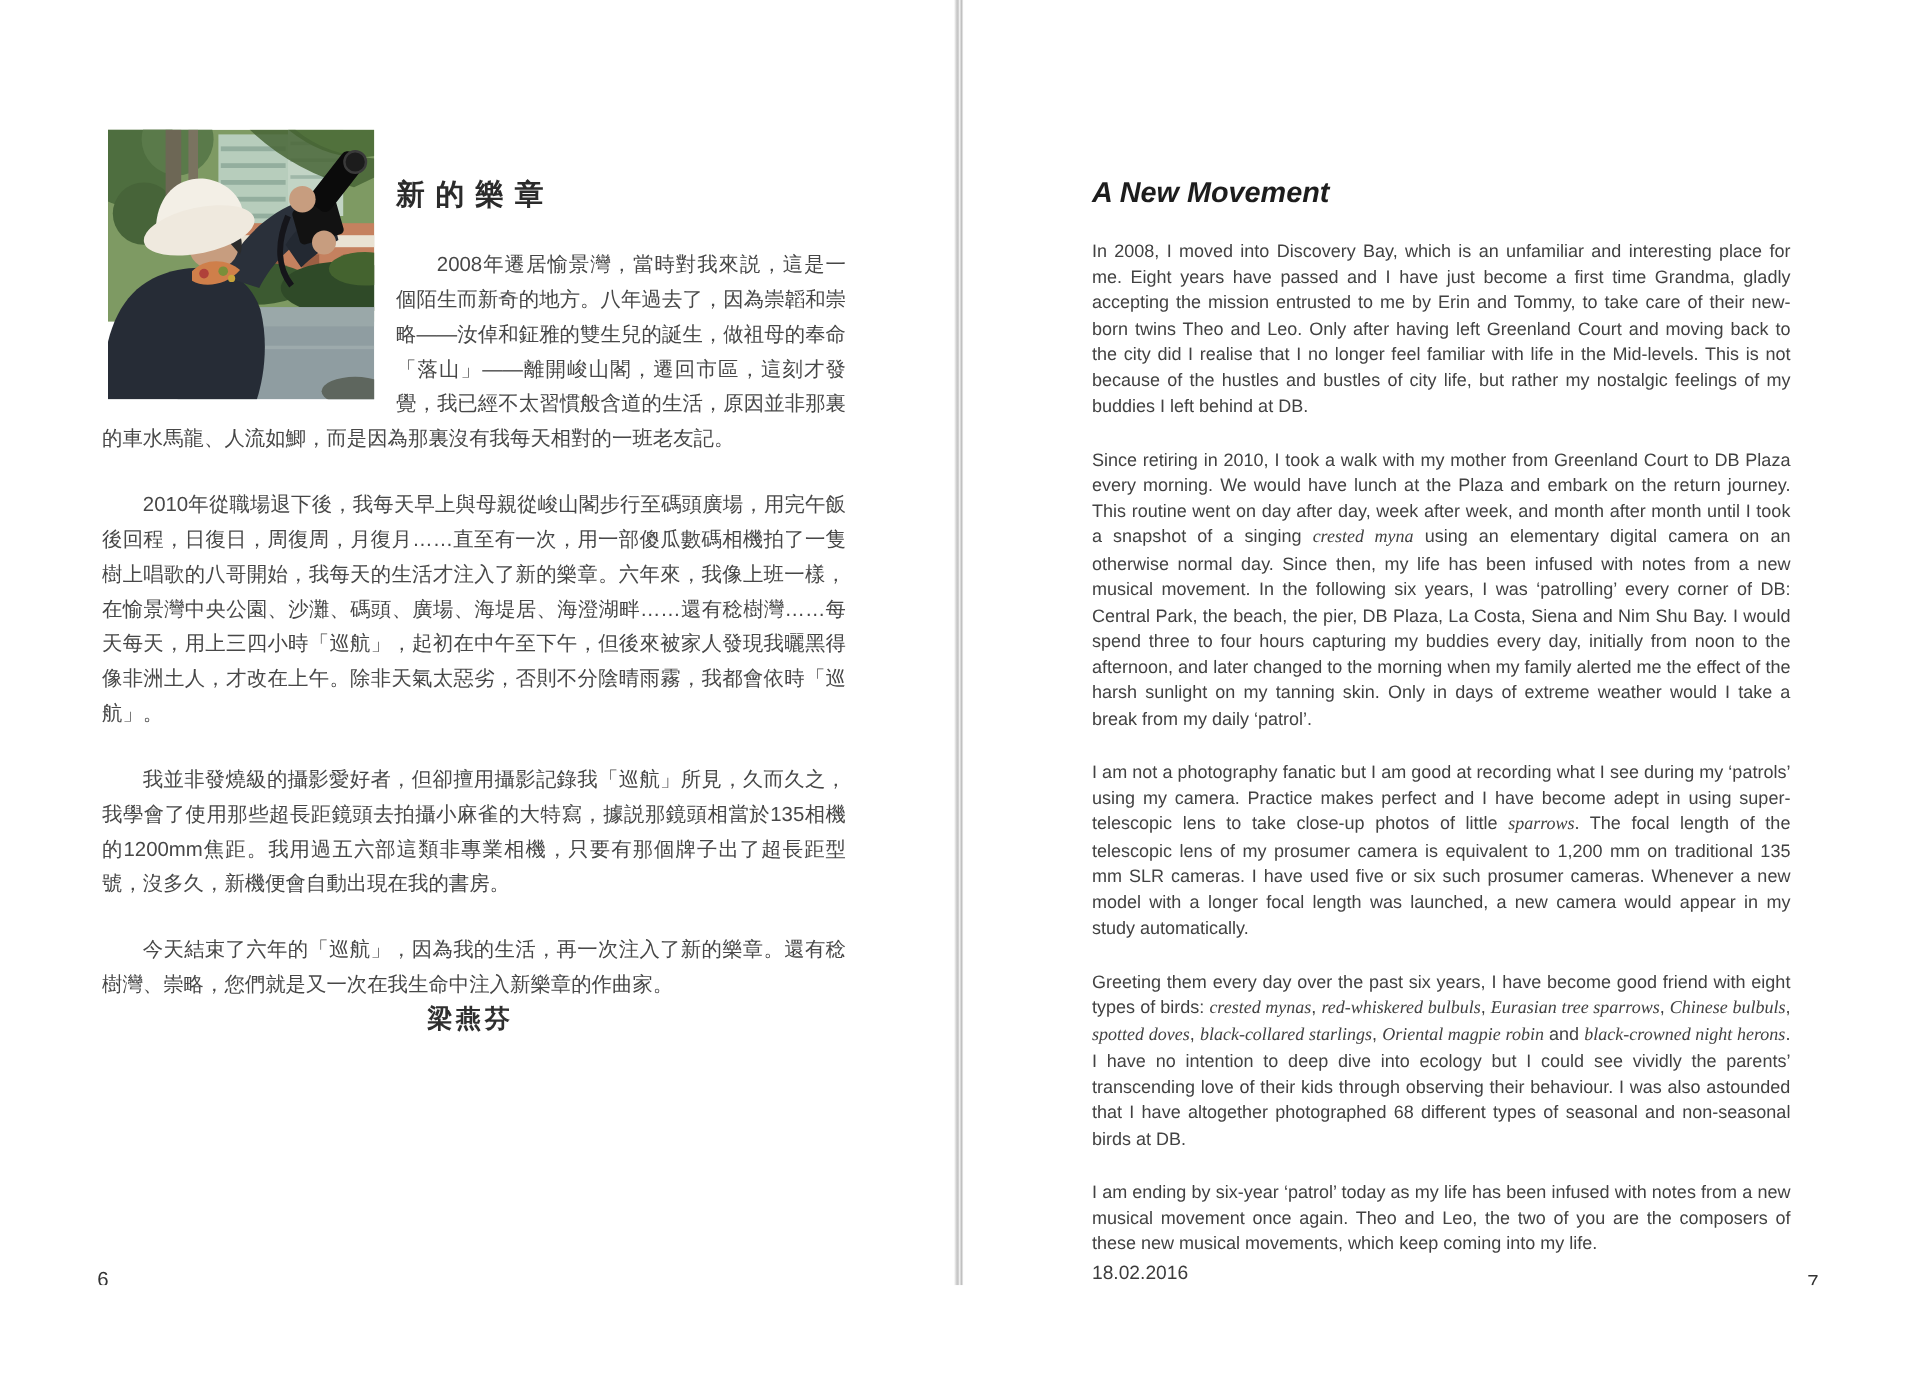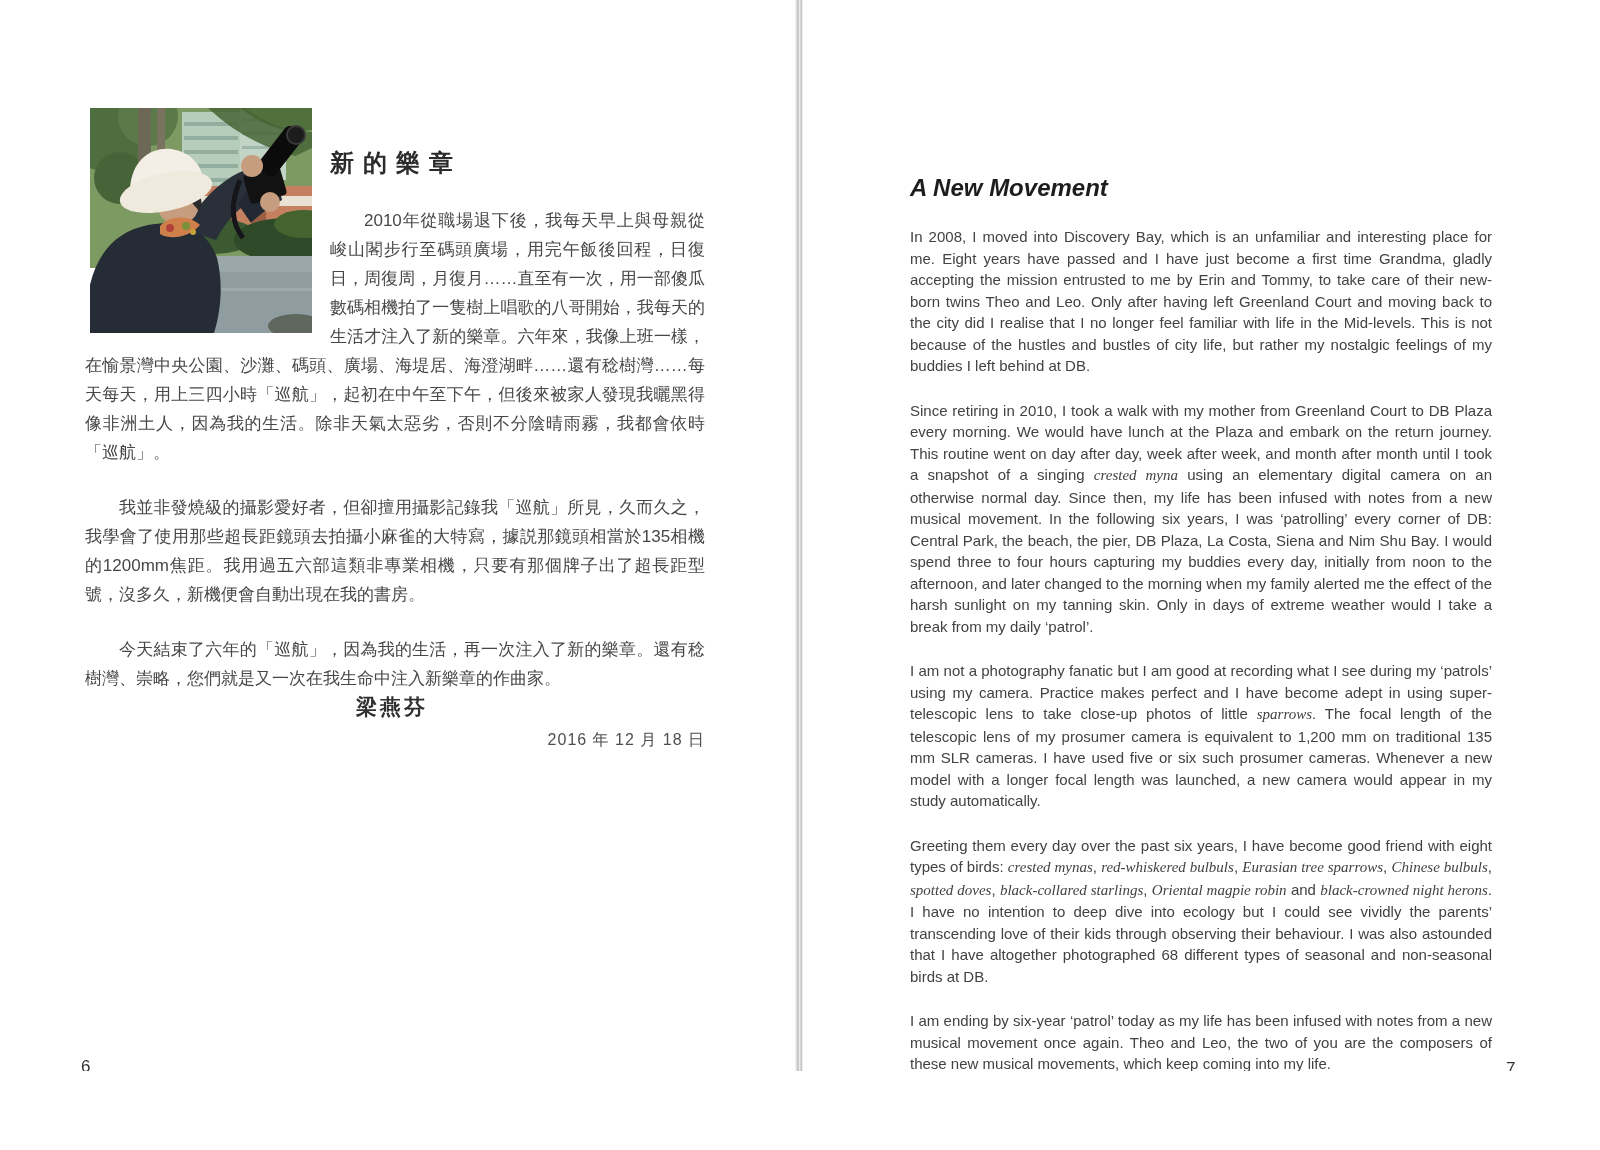--- a/index.html
+++ b/index.html
@@ -84,21 +84,20 @@
     letter-spacing: 1px;
   }
 
   
   .en-content {
     position: absolute;
     left: 910px;
     top: 140px;
     width: 582px;
     color: #424242;
-    margin-top: 27px;
   }
   .en-title {
     margin: 6px 0 0 0;
     font-size: 24px;
     line-height: 30px;
     font-weight: 700;
     font-style: italic;
     color: #1d1d1d;
   }
   .en-body p {
@@ -207,26 +206,26 @@
         <circle cx="162" cy="58" r="11" fill="#c79d7f"></circle>
         <circle cx="180" cy="94" r="10" fill="#c79d7f"></circle>
       </g>
     </svg>
   </div>
 
   <div class="cn-content">
     <div class="photo-spacer"></div>
     <h2 class="cn-title">新的樂章</h2>
     <div class="cn-body" id="cn-paras">
-        <p><span>2010年從職場退下後，我每天早上與母親從峻山閣步行至碼頭廣場，用完午飯後回程，日復日，周復周，月復月……直至有一次，用一部傻瓜數碼相機拍了一隻樹上唱歌的八哥開始，我每天的生活才注入了新的樂章。六年來，我像上班一樣，在愉景灣中央公園、沙灘、碼頭、廣場、海堤居、海澄湖畔……還有稔樹灣……每天每天，用上三四小時「巡航」，起初在中午至下午，但後來被家人發現我曬黑得像非洲土人，因為我的生活。除非天氣太惡劣，否則不分陰晴雨霧，我都會依時「巡航」。</span></p>
+        <p><span>2008年遷居愉景灣，當時對我來説，這是一個陌生而新奇的地方。八年過去了，因為崇韜和崇略——汝倬和鉦雅的雙生兒的誕生，做祖母的奉命「落山」——離開峻山閣，遷回市區，這刻才發覺，我已經不太習慣般含道的生活，原因並非那裏的車水馬龍、人流如鯽，而是因為那裏沒有我每天相對的一班老友記。</span></p>
+        <p><span>2010年從職場退下後，我每天早上與母親從峻山閣步行至碼頭廣場，用完午飯後回程，日復日，周復周，月復月……直至有一次，用一部傻瓜數碼相機拍了一隻樹上唱歌的八哥開始，我每天的生活才注入了新的樂章。六年來，我像上班一樣，在愉景灣中央公園、沙灘、碼頭、廣場、海堤居、海澄湖畔……還有稔樹灣……每天每天，用上三四小時「巡航」，起初在中午至下午，但後來被家人發現我曬黑得像非洲土人，才改在上午。除非天氣太惡劣，否則不分陰晴雨霧，我都會依時「巡航」。</span></p>
         <p><span>我並非發燒級的攝影愛好者，但卻擅用攝影記錄我「巡航」所見，久而久之，我學會了使用那些超長距鏡頭去拍攝小麻雀的大特寫，據説那鏡頭相當於135相機的1200mm焦距。我用過五六部這類非專業相機，只要有那個牌子出了超長距型號，沒多久，新機便會自動出現在我的書房。</span></p>
         <p><span>今天結束了六年的「巡航」，因為我的生活，再一次注入了新的樂章。還有稔樹灣、崇略，您們就是又一次在我生命中注入新樂章的作曲家。</span></p>
       </div>
     <div class="cn-sig">梁燕芬</div>
-    <div class="cn-date">2016 年 12 月 18 日</div>
   </div>
 
   <div class="en-content">
     <h1 class="en-title">A New Movement</h1>
     <div class="en-body" id="en-paras">
         <p><span>In 2008, I moved into Discovery Bay, which is an unfamiliar and interesting place for me. Eight years have passed and I have just become a first time Grandma, gladly accepting the mission entrusted to me by Erin and Tommy, to take care of their new-born twins Theo and Leo. Only after having left Greenland Court and moving back to the city did I realise that I no longer feel familiar with life in the Mid-levels. This is not because of the hustles and bustles of city life, but rather my nostalgic feelings of my buddies I left behind at DB.</span></p>
         <p><span>Since retiring in 2010, I took a walk with my mother from Greenland Court to DB Plaza every morning. We would have lunch at the Plaza and embark on the return journey. This routine went on day after day, week after week, and month after month until I took a snapshot of a singing </span><i>crested myna</i><span> using an elementary digital camera on an otherwise normal day. Since then, my life has been infused with notes from a new musical movement. In the following six years, I was ‘patrolling’ every corner of DB: Central Park, the beach, the pier, DB Plaza, La Costa, Siena and Nim Shu Bay. I would spend three to four hours capturing my buddies every day, initially from noon to the afternoon, and later changed to the morning when my family alerted me the effect of the harsh sunlight on my tanning skin. Only in days of extreme weather would I take a break from my daily ‘patrol’.</span></p>
         <p><span>I am not a photography fanatic but I am good at recording what I see during my ‘patrols’ using my camera. Practice makes perfect and I have become adept in using super-telescopic lens to take close-up photos of little </span><i>sparrows</i><span>. The focal length of the telescopic lens of my prosumer camera is equivalent to 1,200 mm on traditional 135 mm SLR cameras. I have used five or six such prosumer cameras. Whenever a new model with a longer focal length was launched, a new camera would appear in my study automatically.</span></p>
         <p><span>Greeting them every day over the past six years, I have become good friend with eight types of birds: </span><i>crested mynas</i><span>, </span><i>red-whiskered bulbuls</i><span>, </span><i>Eurasian tree sparrows</i><span>, </span><i>Chinese bulbuls</i><span>, </span><i>spotted doves</i><span>, </span><i>black-collared starlings</i><span>, </span><i>Oriental magpie robin</i><span> and </span><i>black-crowned night herons</i><span>. I have no intention to deep dive into ecology but I could see vividly the parents’ transcending love of their kids through observing their behaviour. I was also astounded that I have altogether photographed 68 different types of seasonal and non-seasonal birds at DB.</span></p>
         <p><span>I am ending by six-year ‘patrol’ today as my life has been infused with notes from a new musical movement once again. Theo and Leo, the two of you are the composers of these new musical movements, which keep coming into my life.</span></p>

